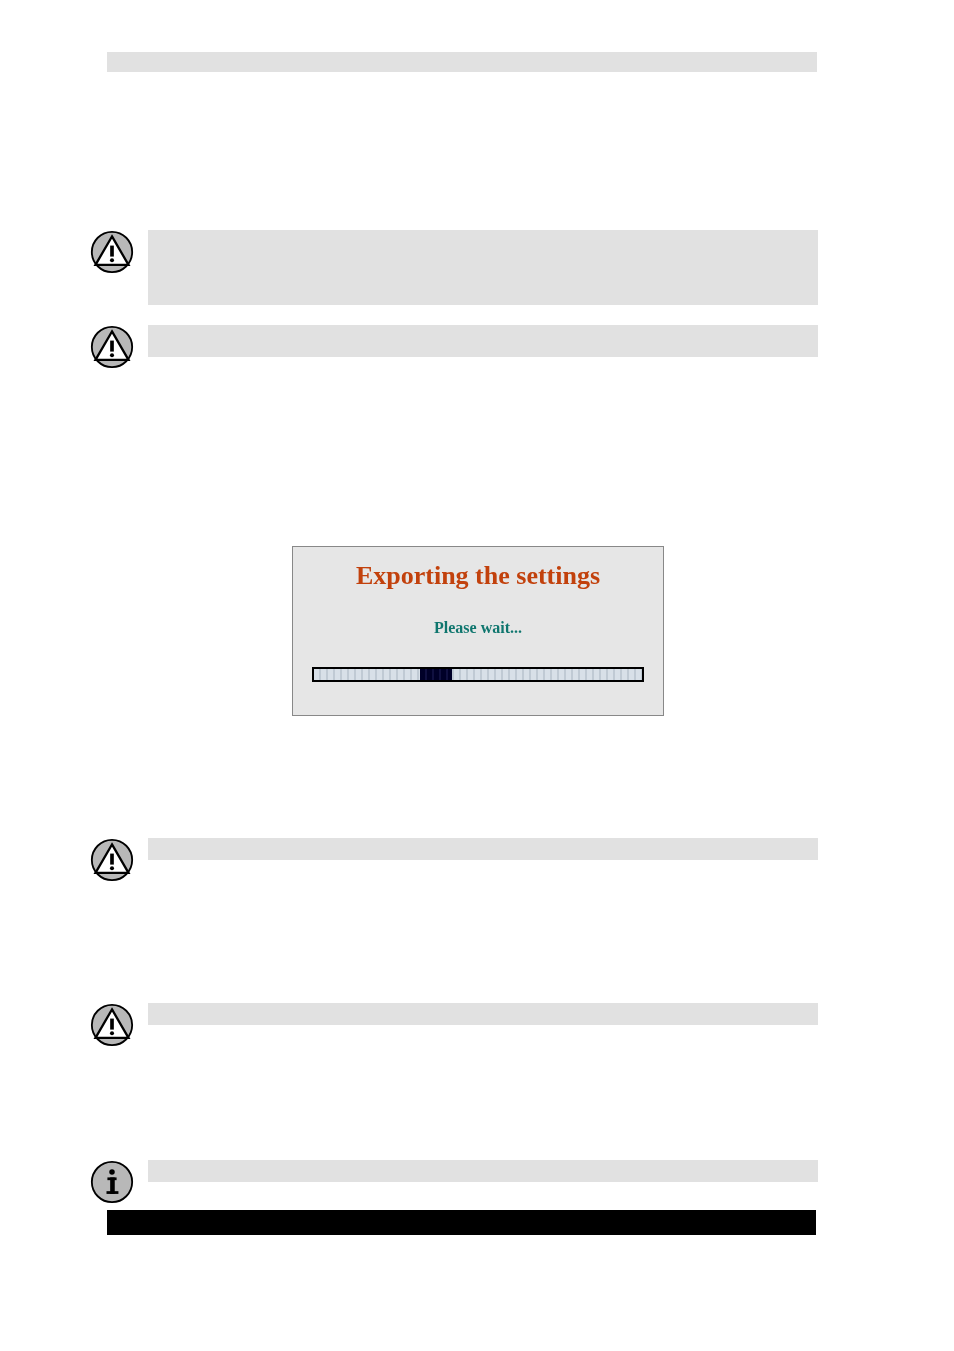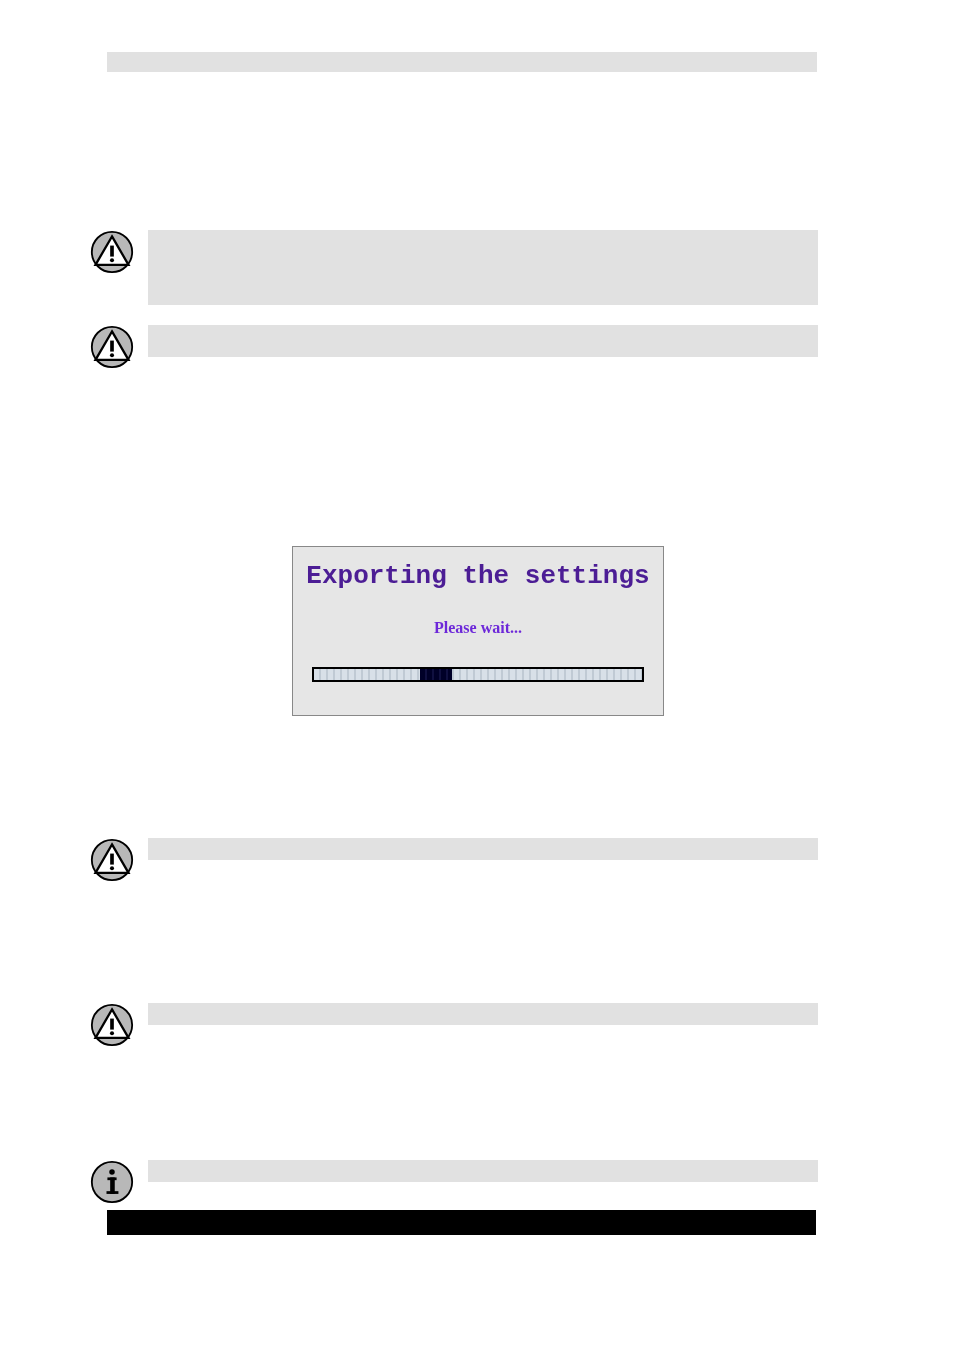--- a/index.html
+++ b/index.html
@@ -54,31 +54,31 @@
       left: 292px;
       top: 546px;
       width: 372px;
       height: 170px;
       background: #e6e6e6;
       border: 1px solid #888;
       text-align: center;
       padding-top: 14px;
     }
     .dialog-title {
-      font-family: Liberation Mono, monospace;
+      font-family: Liberation Serif, serif;
       font-weight: bold;
       font-size: 26px;
-      color: #4c1d95;
+      color: #c2410c;
       margin-bottom: 28px;
     }
     .dialog-subtitle {
       font-family: "Times New Roman", serif;
       font-weight: bold;
       font-size: 16px;
-      color: #6d28d9;
+      color: #0f766e;
       margin-bottom: 30px;
     }
     .progress-bar {
       width: 332px;
       height: 15px;
       margin: 0 auto;
       border: 2px solid #000;
       position: relative;
       overflow: hidden;
       background: repeating-linear-gradient(

